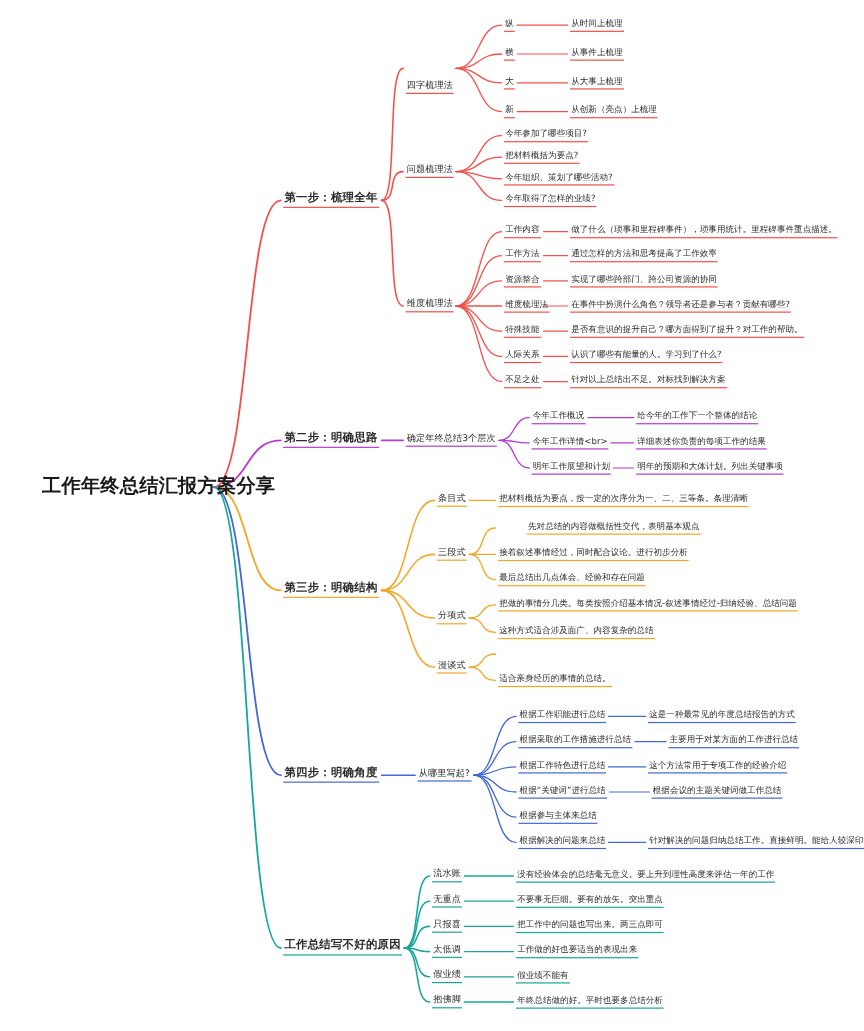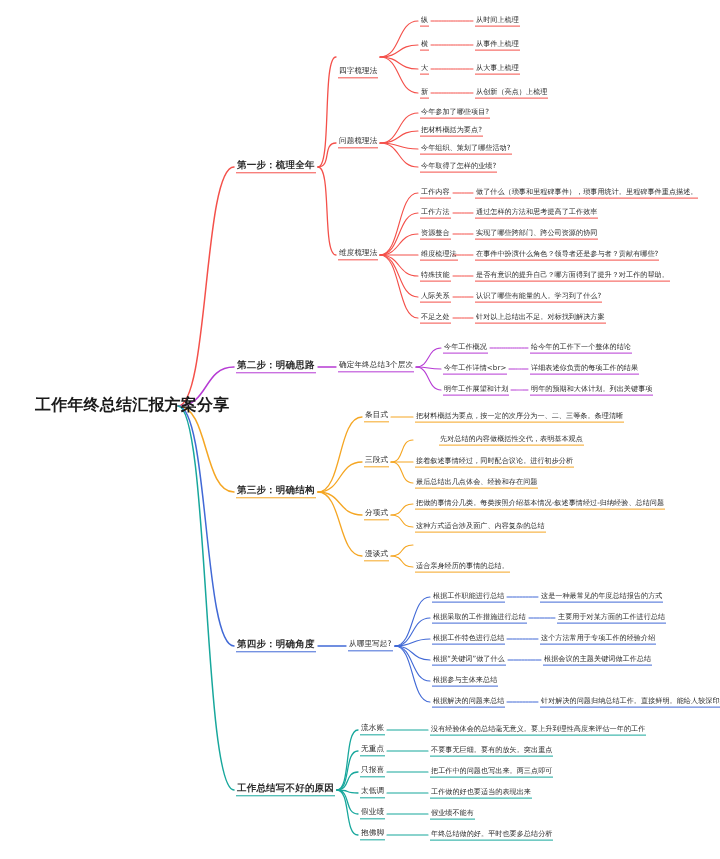--- a/index.html
+++ b/index.html
@@ -178,21 +178,21 @@
     <div class="node lvl2" style="left: 364px; top: 556px; color: rgb(245, 166, 35);"><span class="txt">漫谈式</span></div>
     <div class="node lvl3" style="left: 415px; top: 567px; color: rgb(245, 166, 35);"><span class="txt">适合亲身经历的事情的总结。</span></div>
     <div class="node lvl1" style="left: 236px; top: 646px; color: rgb(65, 105, 214);"><span class="txt">第四步：明确角度</span></div>
     <div class="node lvl2" style="left: 348px; top: 646px; color: rgb(65, 105, 214);"><span class="txt">从哪里写起?</span></div>
     <div class="node lvl3" style="left: 432px; top: 597px; color: rgb(65, 105, 214);"><span class="txt">根据工作职能进行总结</span></div>
     <div class="node lvl3" style="left: 540px; top: 597px; color: rgb(65, 105, 214);"><span class="txt">这是一种最常见的年度总结报告的方式</span></div>
     <div class="node lvl3" style="left: 432px; top: 618px; color: rgb(65, 105, 214);"><span class="txt">根据采取的工作措施进行总结</span></div>
     <div class="node lvl3" style="left: 557px; top: 618px; color: rgb(65, 105, 214);"><span class="txt">主要用于对某方面的工作进行总结</span></div>
     <div class="node lvl3" style="left: 432px; top: 639px; color: rgb(65, 105, 214);"><span class="txt">根据工作特色进行总结</span></div>
     <div class="node lvl3" style="left: 540px; top: 639px; color: rgb(65, 105, 214);"><span class="txt">这个方法常用于专项工作的经验介绍</span></div>
-    <div class="node lvl3" style="left: 432px; top: 660px; color: rgb(65, 105, 214);"><span class="txt">根据“关键词”做了什么</span></div>
+    <div class="node lvl3" style="left: 432px; top: 660px; color: rgb(65, 105, 214);"><span class="txt">根据“关键词”进行总结</span></div>
     <div class="node lvl3" style="left: 543px; top: 660px; color: rgb(65, 105, 214);"><span class="txt">根据会议的主题关键词做工作总结</span></div>
     <div class="node lvl3" style="left: 432px; top: 681px; color: rgb(65, 105, 214);"><span class="txt">根据参与主体来总结</span></div>
     <div class="node lvl3" style="left: 432px; top: 702px; color: rgb(65, 105, 214);"><span class="txt">根据解决的问题来总结</span></div>
     <div class="node lvl3" style="left: 540px; top: 702px; color: rgb(65, 105, 214);"><span class="txt">针对解决的问题归纳总结工作。直接鲜明。能给人较深印象</span></div>
     <div class="node lvl1" style="left: 236px; top: 790px; color: rgb(23, 167, 156);"><span class="txt">工作总结写不好的原因</span></div>
     <div class="node lvl2" style="left: 360px; top: 730px; color: rgb(23, 167, 156);"><span class="txt">流水账</span></div>
     <div class="node lvl3" style="left: 430px; top: 730px; color: rgb(23, 167, 156);"><span class="txt">没有经验体会的总结毫无意义。要上升到理性高度来评估一年的工作</span></div>
     <div class="node lvl2" style="left: 360px; top: 751px; color: rgb(23, 167, 156);"><span class="txt">无重点</span></div>
     <div class="node lvl3" style="left: 430px; top: 751px; color: rgb(23, 167, 156);"><span class="txt">不要事无巨细。要有的放矢。突出重点</span></div>
     <div class="node lvl2" style="left: 360px; top: 772px; color: rgb(23, 167, 156);"><span class="txt">只报喜</span></div>

